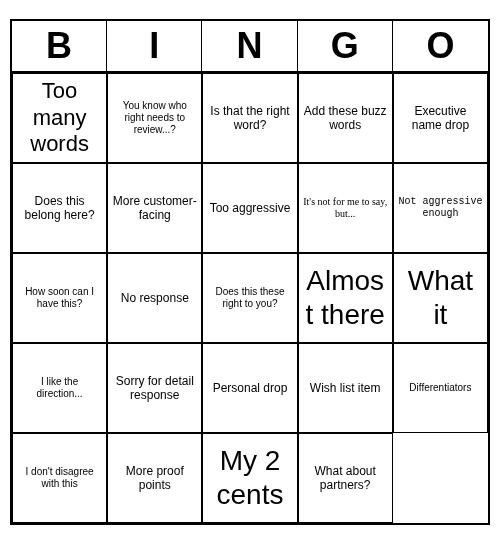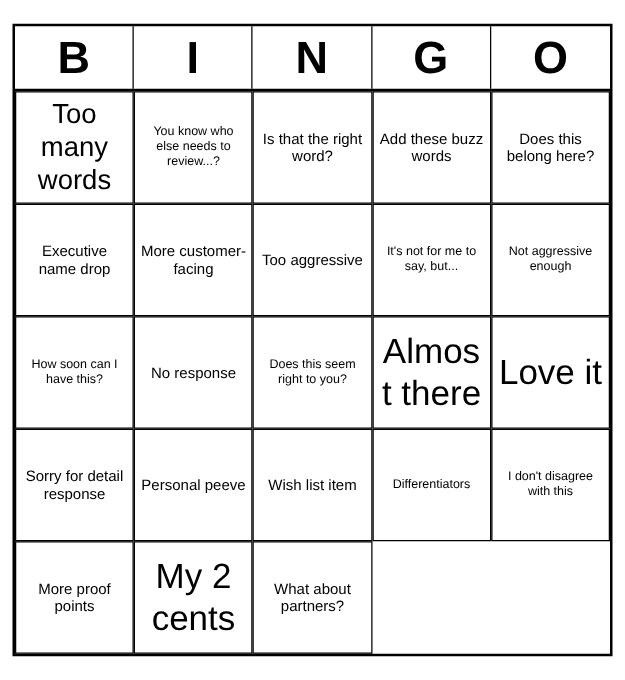--- a/index.html
+++ b/index.html
@@ -67,36 +67,37 @@
 <div class="bingo-card">
   <div class="bingo-header">
   <div class="bingo-header-cell">B</div>
       <div class="bingo-header-cell">I</div>
       <div class="bingo-header-cell">N</div>
       <div class="bingo-header-cell">G</div>
       <div class="bingo-header-cell">O</div>
     </div>
   <div class="bingo-grid">
   <div class="bingo-cell large-text">Too many words</div>
-      <div class="bingo-cell" style="font-size: 10px;">You know who else needs to review...?</div>
+      <div class="bingo-cell" style="font-size: 10px;">You know who right needs to review...?</div>
       <div class="bingo-cell">Is that the right word?</div>
       <div class="bingo-cell">Add these buzz words</div>
+      <div class="bingo-cell">Executive name drop</div>
       <div class="bingo-cell">Does this belong here?</div>
-      <div class="bingo-cell">Executive name drop</div>
       <div class="bingo-cell">More customer-facing</div>
       <div class="bingo-cell">Too aggressive</div>
-      <div class="bingo-cell" style="font-size: 10px;">It's not for me to say, but...</div>
-      <div class="bingo-cell" style="font-size: 10px;">Not aggressive enough</div>
+      <div class="bingo-cell" style="font-size: 10px; font-family: Liberation Serif, serif;">It's not for me to say, but...</div>
+      <div class="bingo-cell" style="font-size: 10px; font-family: Liberation Mono, monospace;">Not aggressive enough</div>
       <div class="bingo-cell" style="font-size: 10px;">How soon can I have this?</div>
       <div class="bingo-cell">No response</div>
-      <div class="bingo-cell" style="font-size: 10px;">Does this seem right to you?</div>
+      <div class="bingo-cell" style="font-size: 10px;">Does this these right to you?</div>
       <div class="bingo-cell xlarge-text">Almost there</div>
-      <div class="bingo-cell xlarge-text">Love it</div>
+      <div class="bingo-cell xlarge-text">What it</div>
+      <div class="bingo-cell" style="font-size: 10px;">I like the direction...</div>
       <div class="bingo-cell">Sorry for detail response</div>
-      <div class="bingo-cell">Personal peeve</div>
+      <div class="bingo-cell">Personal drop</div>
       <div class="bingo-cell">Wish list item</div>
       <div class="bingo-cell" style="font-size: 10px;">Differentiators</div>
       <div class="bingo-cell" style="font-size: 10px;">I don't disagree with this</div>
       <div class="bingo-cell">More proof points</div>
       <div class="bingo-cell xlarge-text">My 2 cents</div>
       <div class="bingo-cell">What about partners?</div>
     </div>
 </div>
 
 </body></html>

